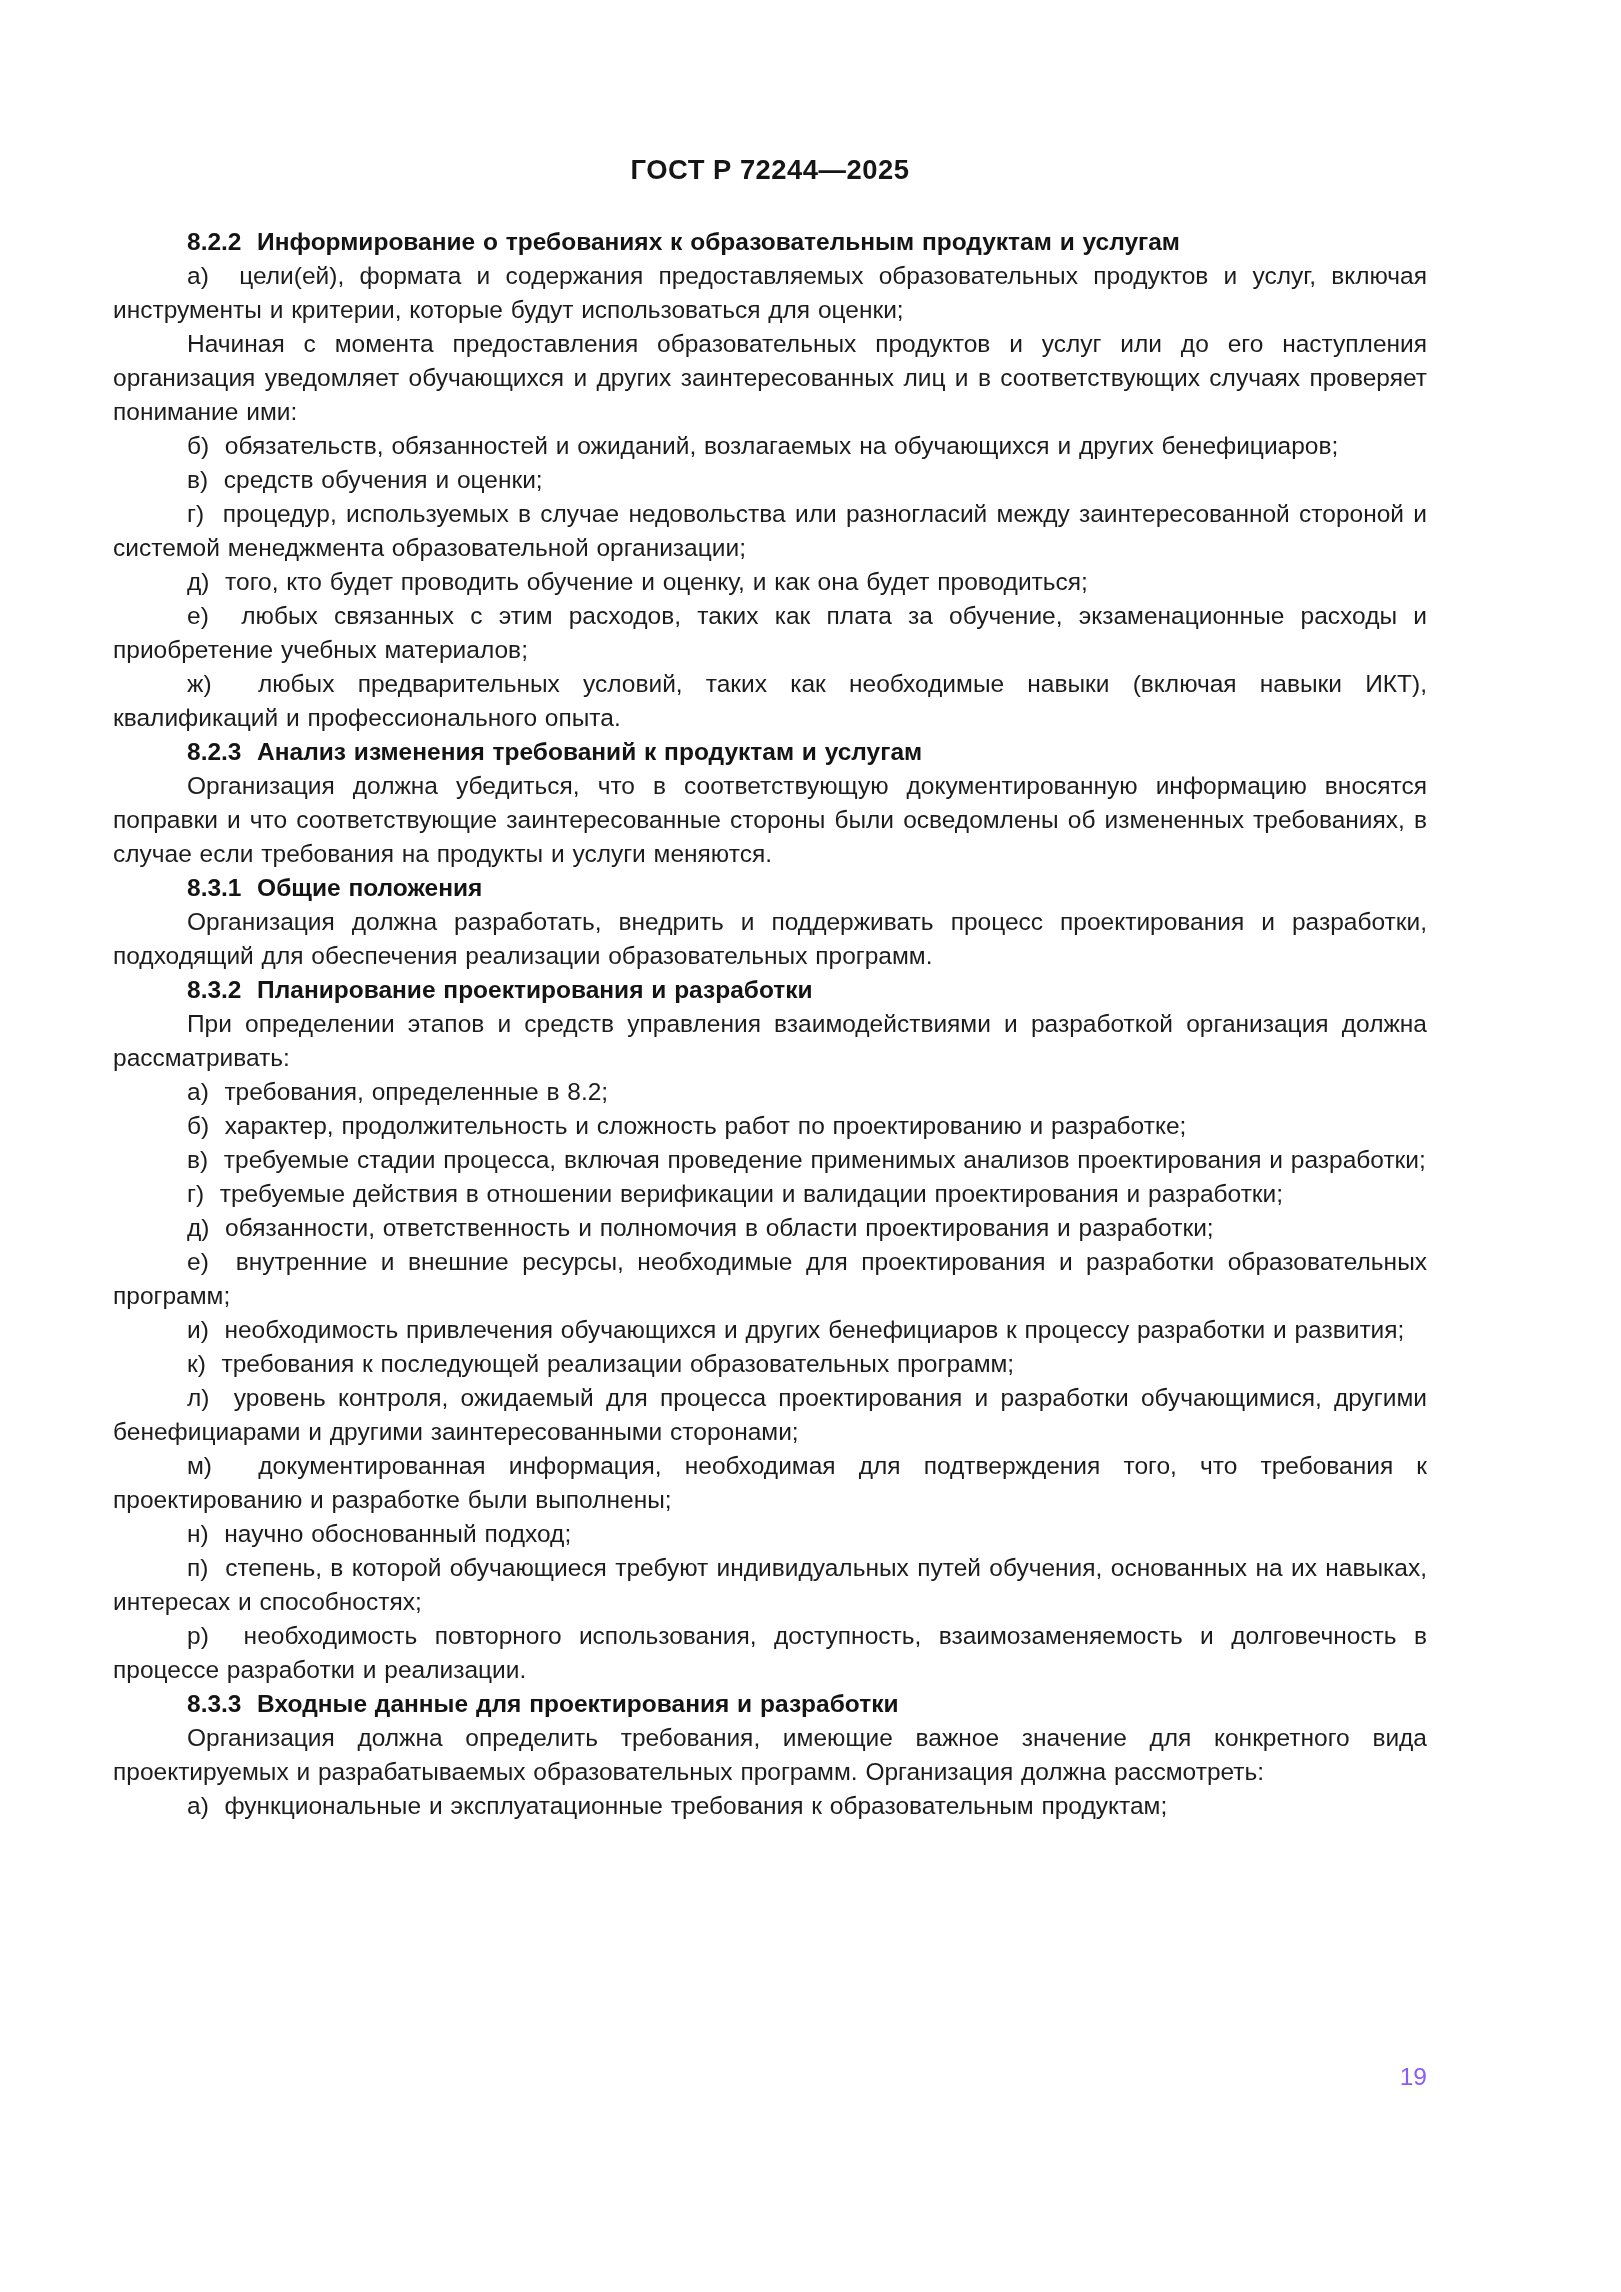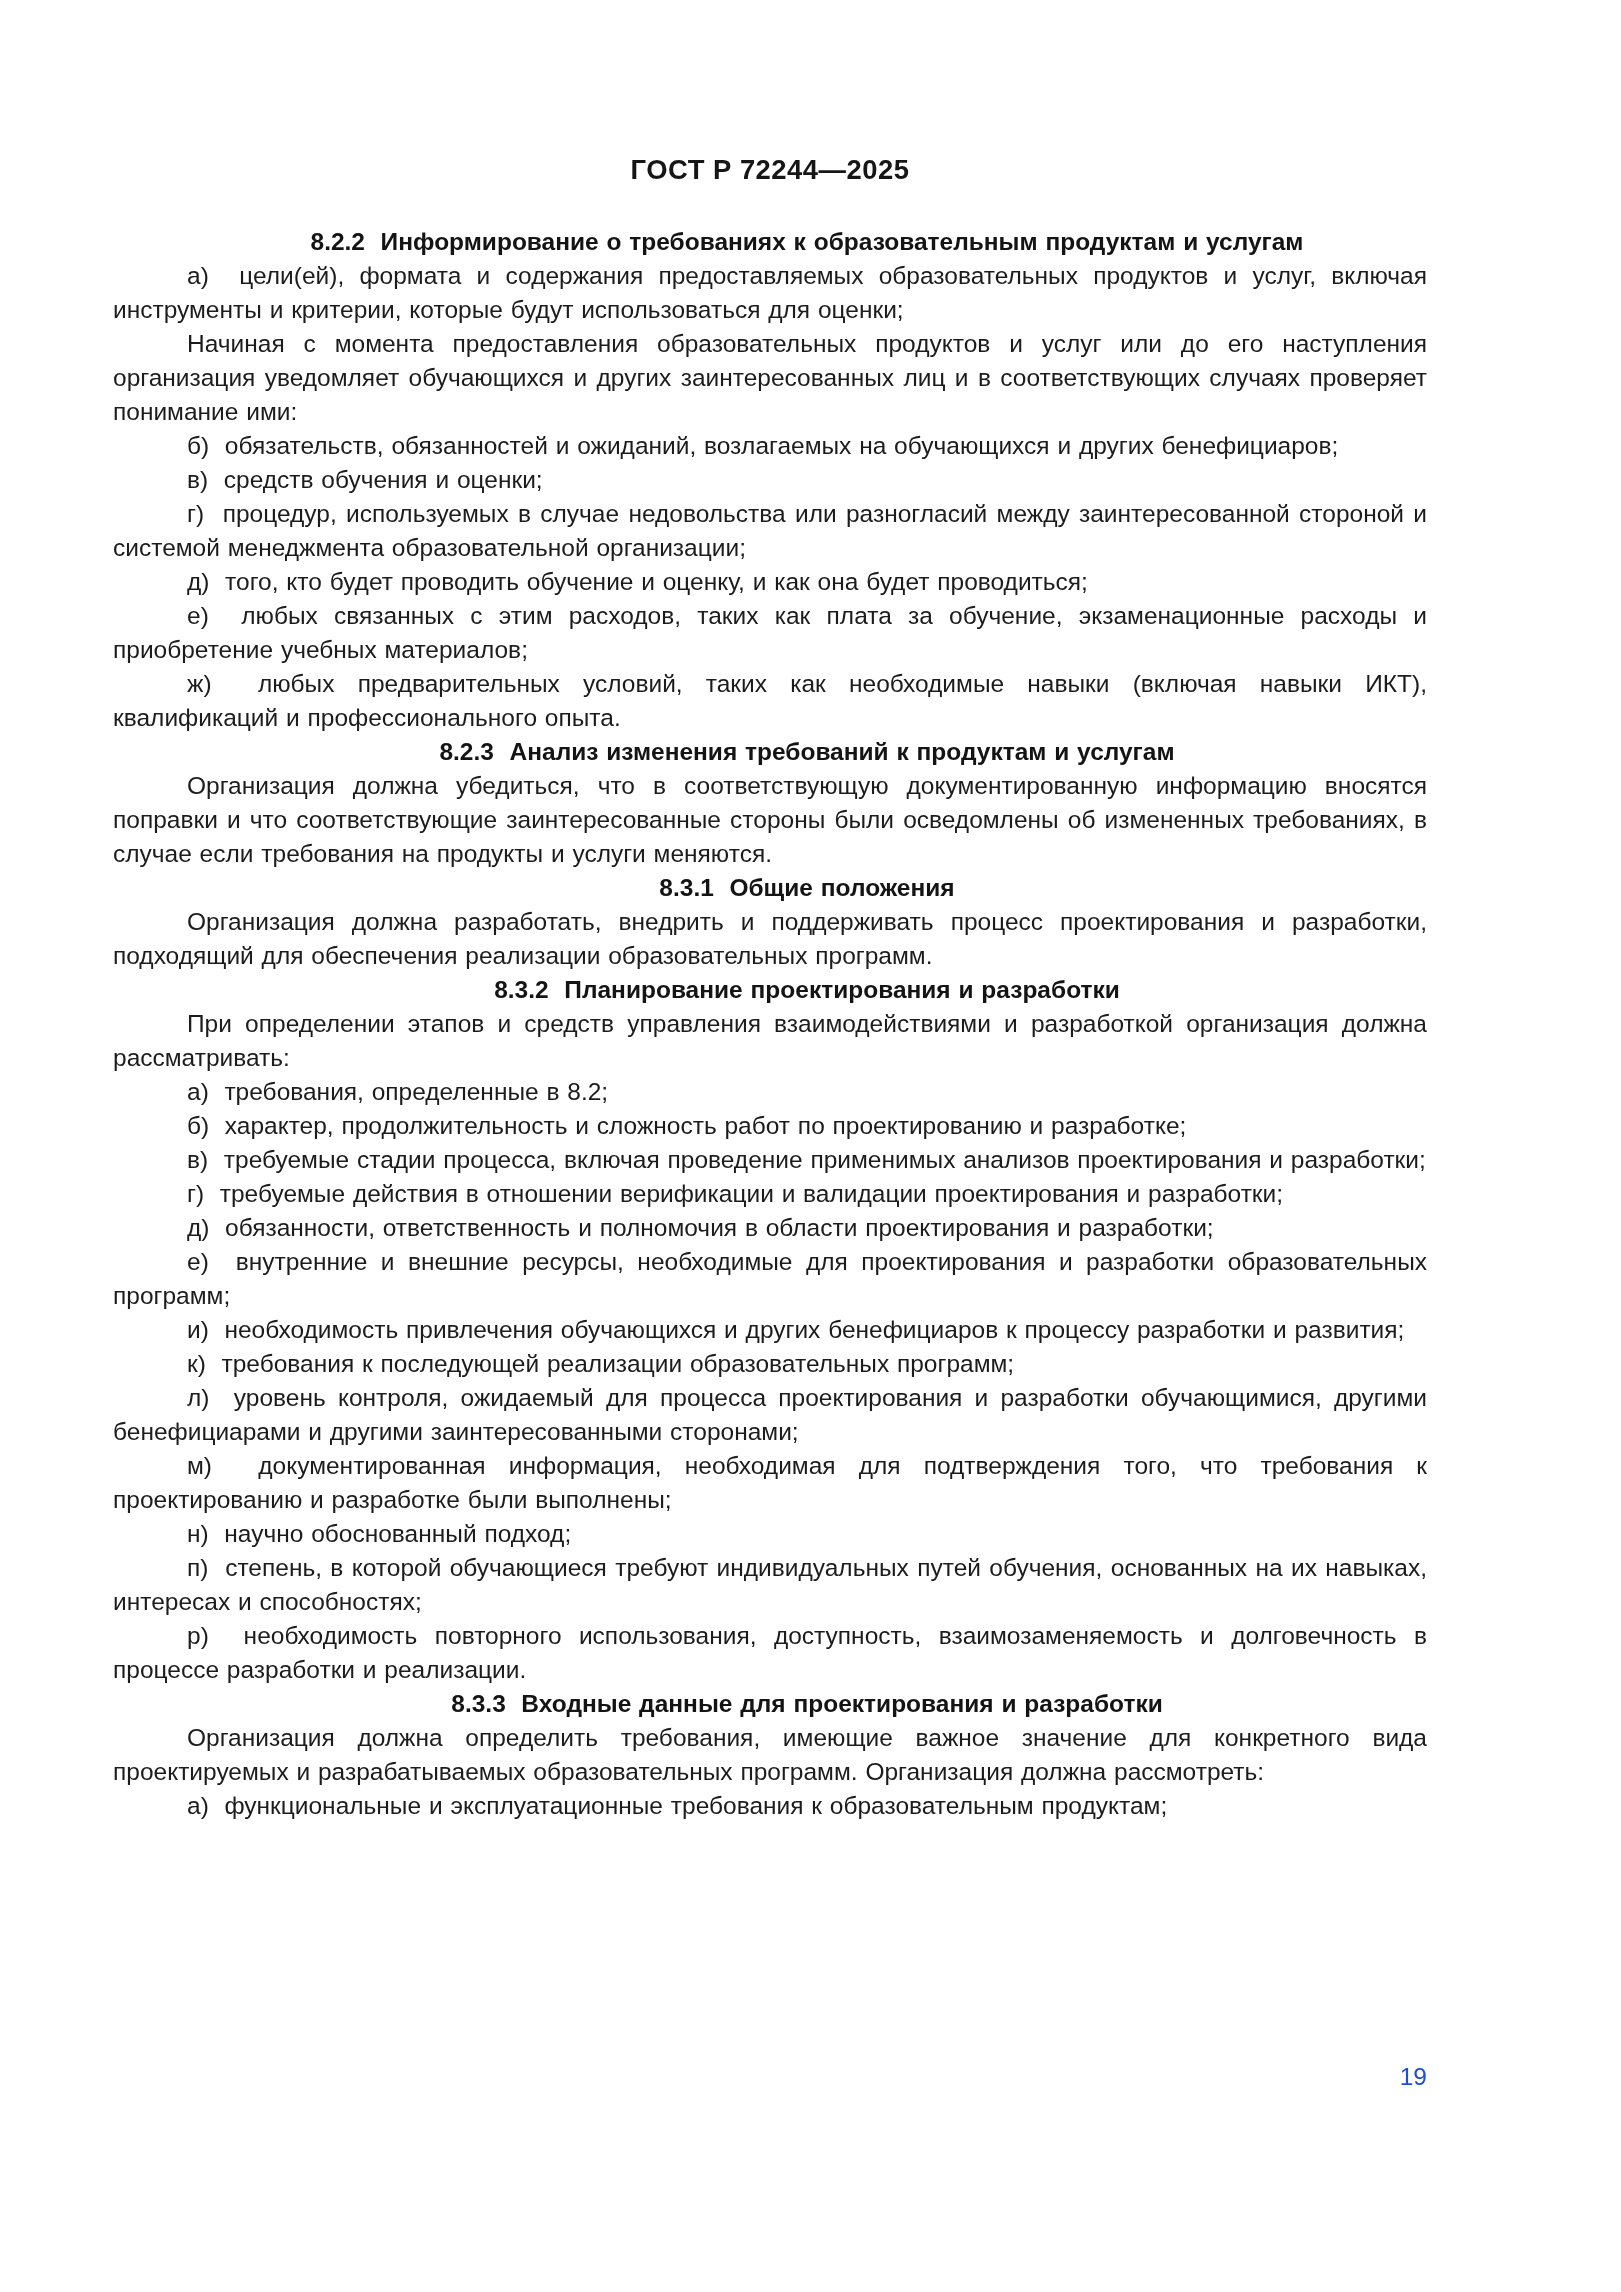--- a/index.html
+++ b/index.html
@@ -38,36 +38,36 @@
     margin: 0;
     font-size: 24.5px;
     line-height: 34px;
     text-indent: 74px;
     text-align: justify;
     word-spacing: 1px;
   }
   .doc-body p.heading2,
   .doc-body p.heading3 {
     font-weight: 700;
-    text-align: center;
+    text-align: left;
     color: #141414;
   }
   .doc-body p.heading2 {
     margin-top: 23.5px;
     margin-bottom: 15.7px;
   }
   .page-number {
     position: absolute;
     top: 2060px;
     left: 113px;
     width: 1314px;
     text-align: right;
     font-size: 24.5px;
     line-height: 34px;
-    color: #1d4ed8;
+    color: #8b5cf6;
   }
 </style>
 </head>
 <body>
 
 <div class="page">
   <div class="running-header">ГОСТ Р 72244—2025</div>
 
   <div class="doc-body" id="doc-body">
       <p class="blk heading3">8.2.2&nbsp; Информирование о требованиях к образовательным продуктам и услугам</p>

